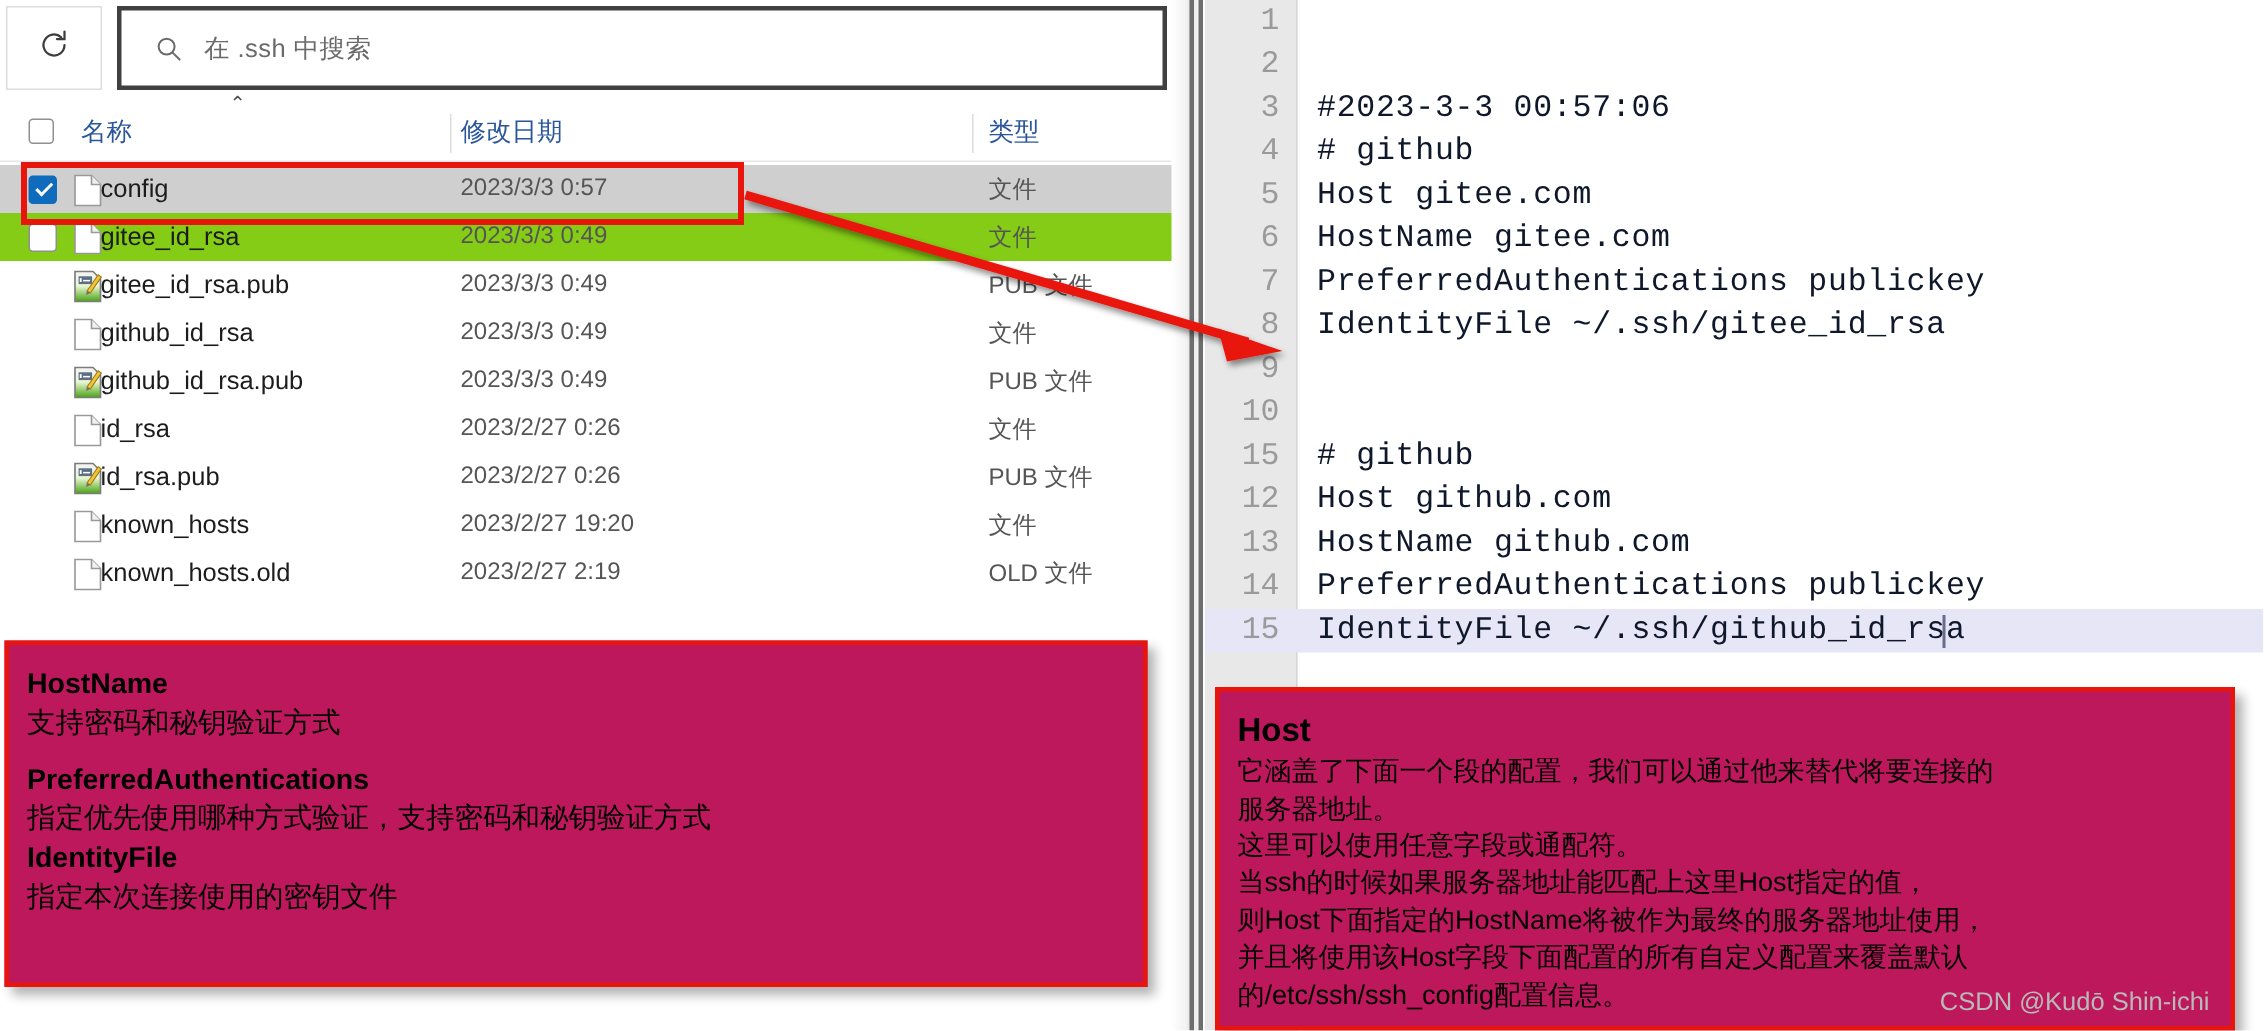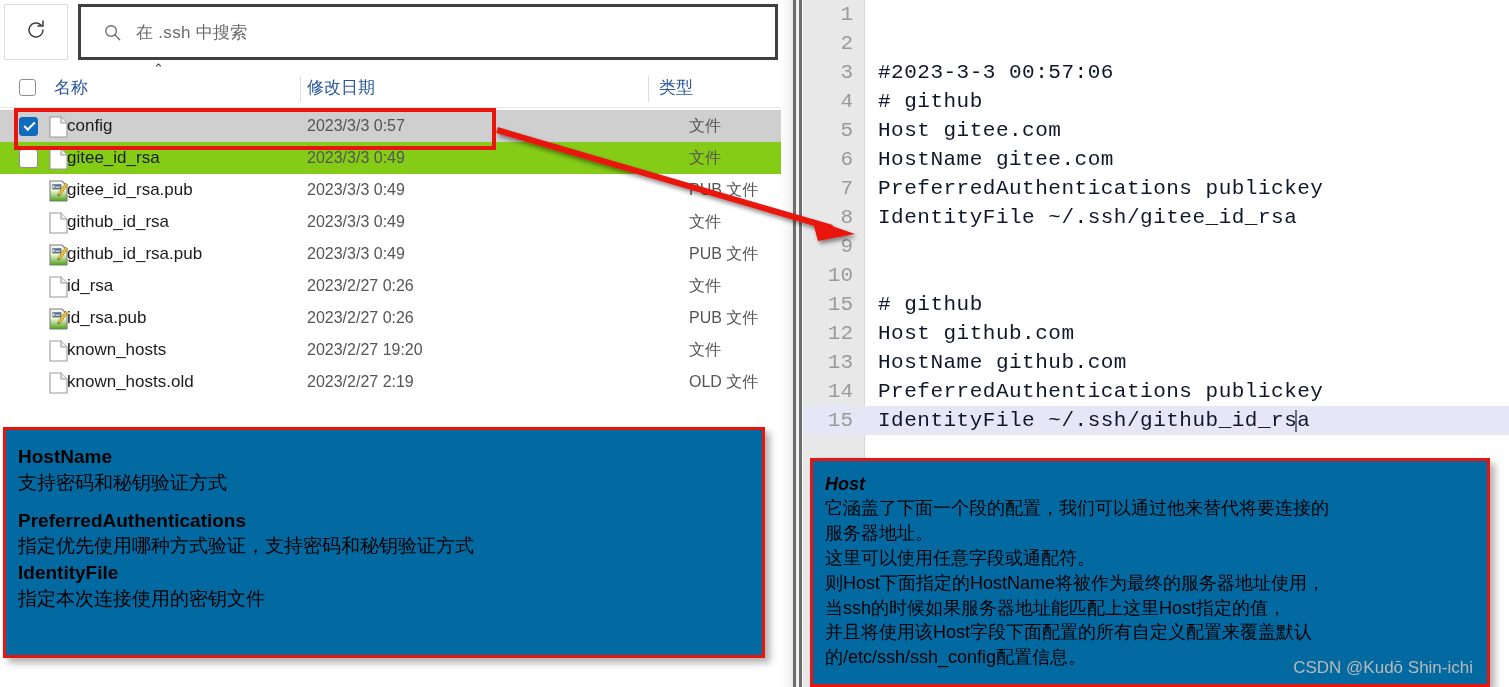--- a/index.html
+++ b/index.html
@@ -175,21 +175,20 @@
     font-size: 16px;
     color: #555555;
     white-space: nowrap;
   }
   .row-type {
     position: absolute;
     left: 659px;
     font-size: 16px;
     color: #555555;
     white-space: nowrap;
-    margin-left: 30px;
   }
 
   
   .red-rect {
     position: absolute;
     left: 14px; top: 108px;
     width: 482px; height: 42px;
     border: 4px solid #e8150c;
     box-sizing: border-box;
     pointer-events: none;
@@ -266,21 +265,21 @@
     position: absolute;
     left: 0; top: 0;
     width: 1509px; height: 687px;
     pointer-events: none;
     z-index: 60;
   }
 
   
   .note {
     position: absolute;
-    background: #0369a1;
+    background: #be185d;
     border: 3px solid #e8150c;
     box-sizing: border-box;
     box-shadow: 5px 5px 7px rgba(0,0,0,.30);
     z-index: 70;
     overflow: hidden;
   }
   #note-left {
     left: 3px; top: 427px;
     width: 762px; height: 231px;
     padding: 14px 0 0 12px;
@@ -299,21 +298,21 @@
   }
   .note-line {
     font-family: "Liberation Sans", sans-serif;
     font-size: 19px;
     color: #000;
     line-height: 1.42;
     white-space: nowrap;
   }
   .note-line.tight { line-height: 1.30; }
   .note-gap { height: 11px; }
-  #note-right .note-title { font-size: 18px; font-style: italic; }
+  #note-right .note-title { font-size: 22px; }
   #note-right .note-line  { font-size: 18px; line-height: 1.38; }
   .watermark {
     position: absolute;
     right: 14px; bottom: 6px;
     font-family: "Liberation Sans", sans-serif;
     font-size: 17px;
     color: #b9b9b9;
     white-space: nowrap;
     user-select: none;
   }
@@ -523,18 +522,18 @@
   <div class="note-line">指定优先使用哪种方式验证，支持密码和秘钥验证方式</div>
   <div class="note-title">IdentityFile</div>
   <div class="note-line">指定本次连接使用的密钥文件</div>
 </div>
 
 <div class="note" id="note-right">
   <div class="note-title">Host</div>
   <div class="note-line tight">它涵盖了下面一个段的配置，我们可以通过他来替代将要连接的</div>
   <div class="note-line tight">服务器地址。</div>
   <div class="note-line tight">这里可以使用任意字段或通配符。</div>
+  <div class="note-line tight">当ssh的时候如果服务器地址能匹配上这里Host指定的值，</div>
   <div class="note-line tight">则Host下面指定的HostName将被作为最终的服务器地址使用，</div>
-  <div class="note-line tight">当ssh的时候如果服务器地址能匹配上这里Host指定的值，</div>
   <div class="note-line tight">并且将使用该Host字段下面配置的所有自定义配置来覆盖默认</div>
   <div class="note-line tight">的/etc/ssh/ssh_config配置信息。</div>
   <div class="watermark">CSDN @Kudō Shin-ichi</div>
 </div>
 
 </body></html>

